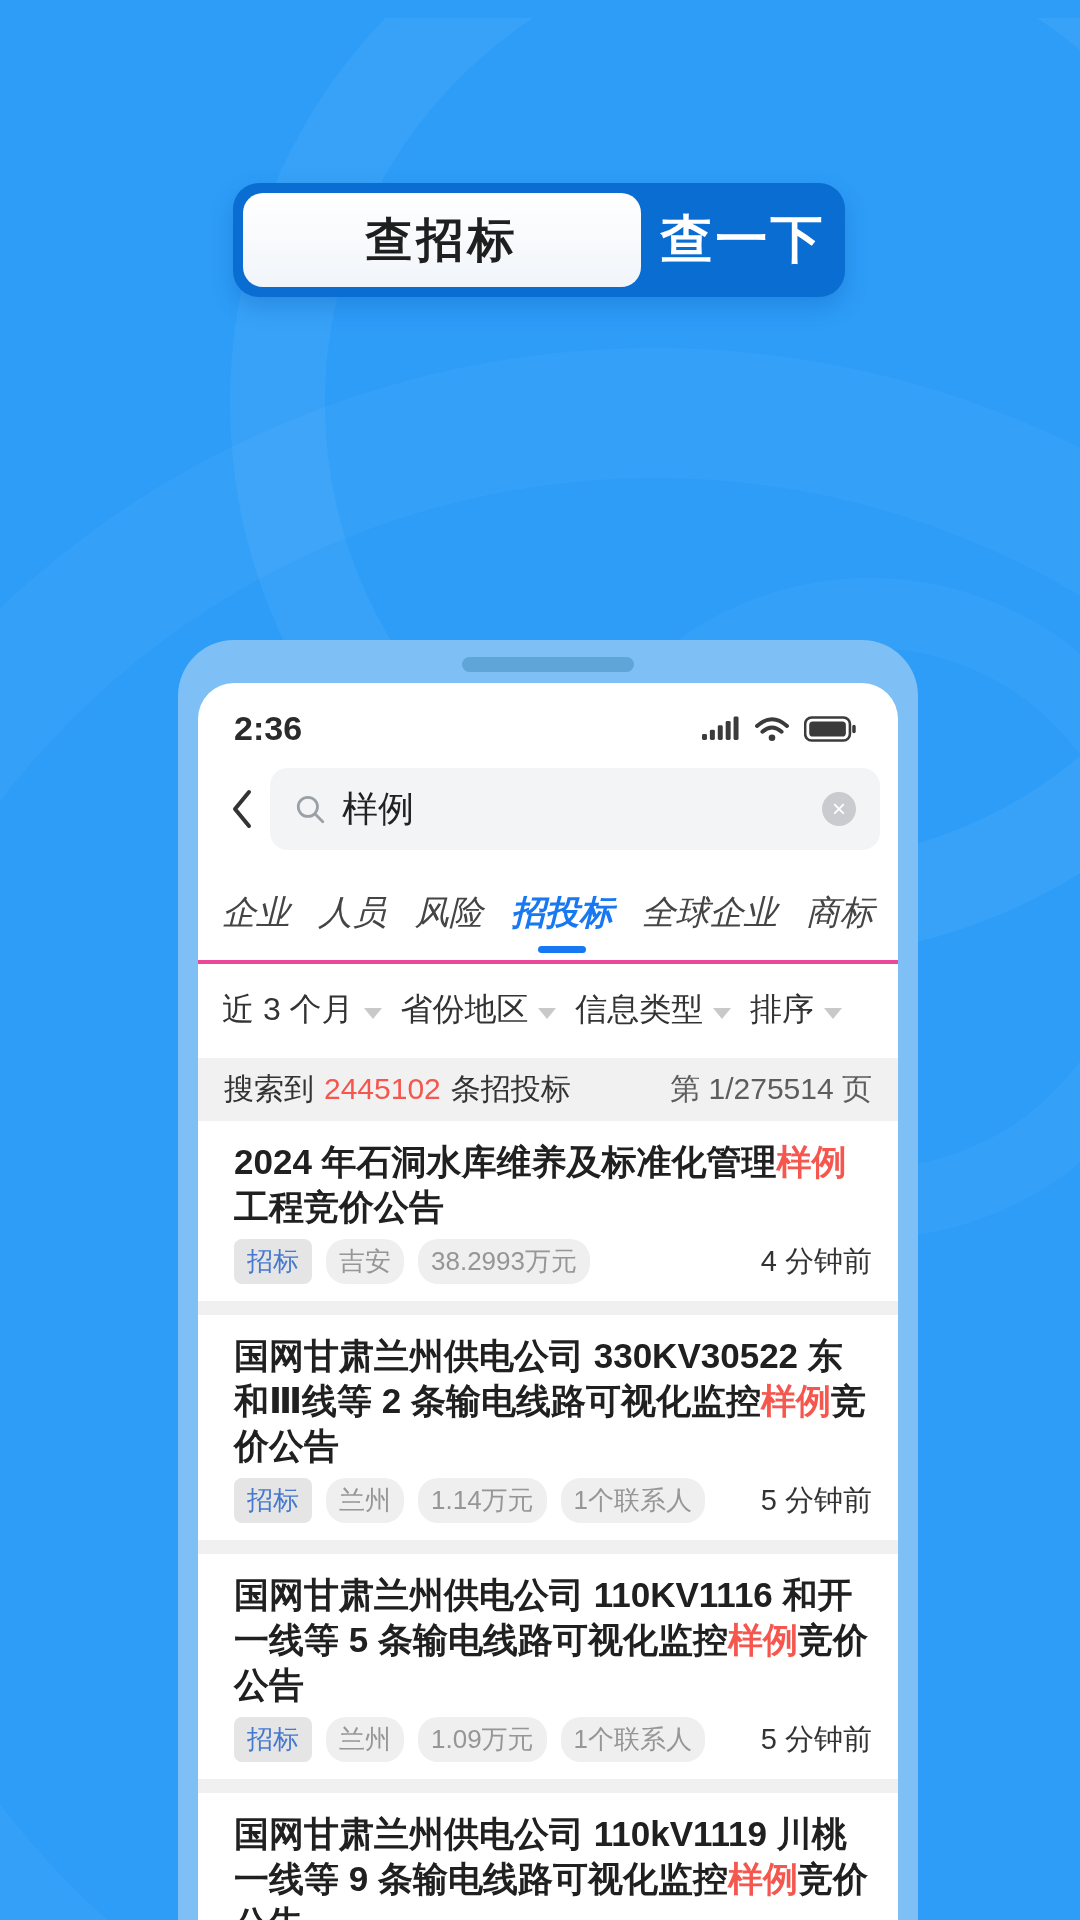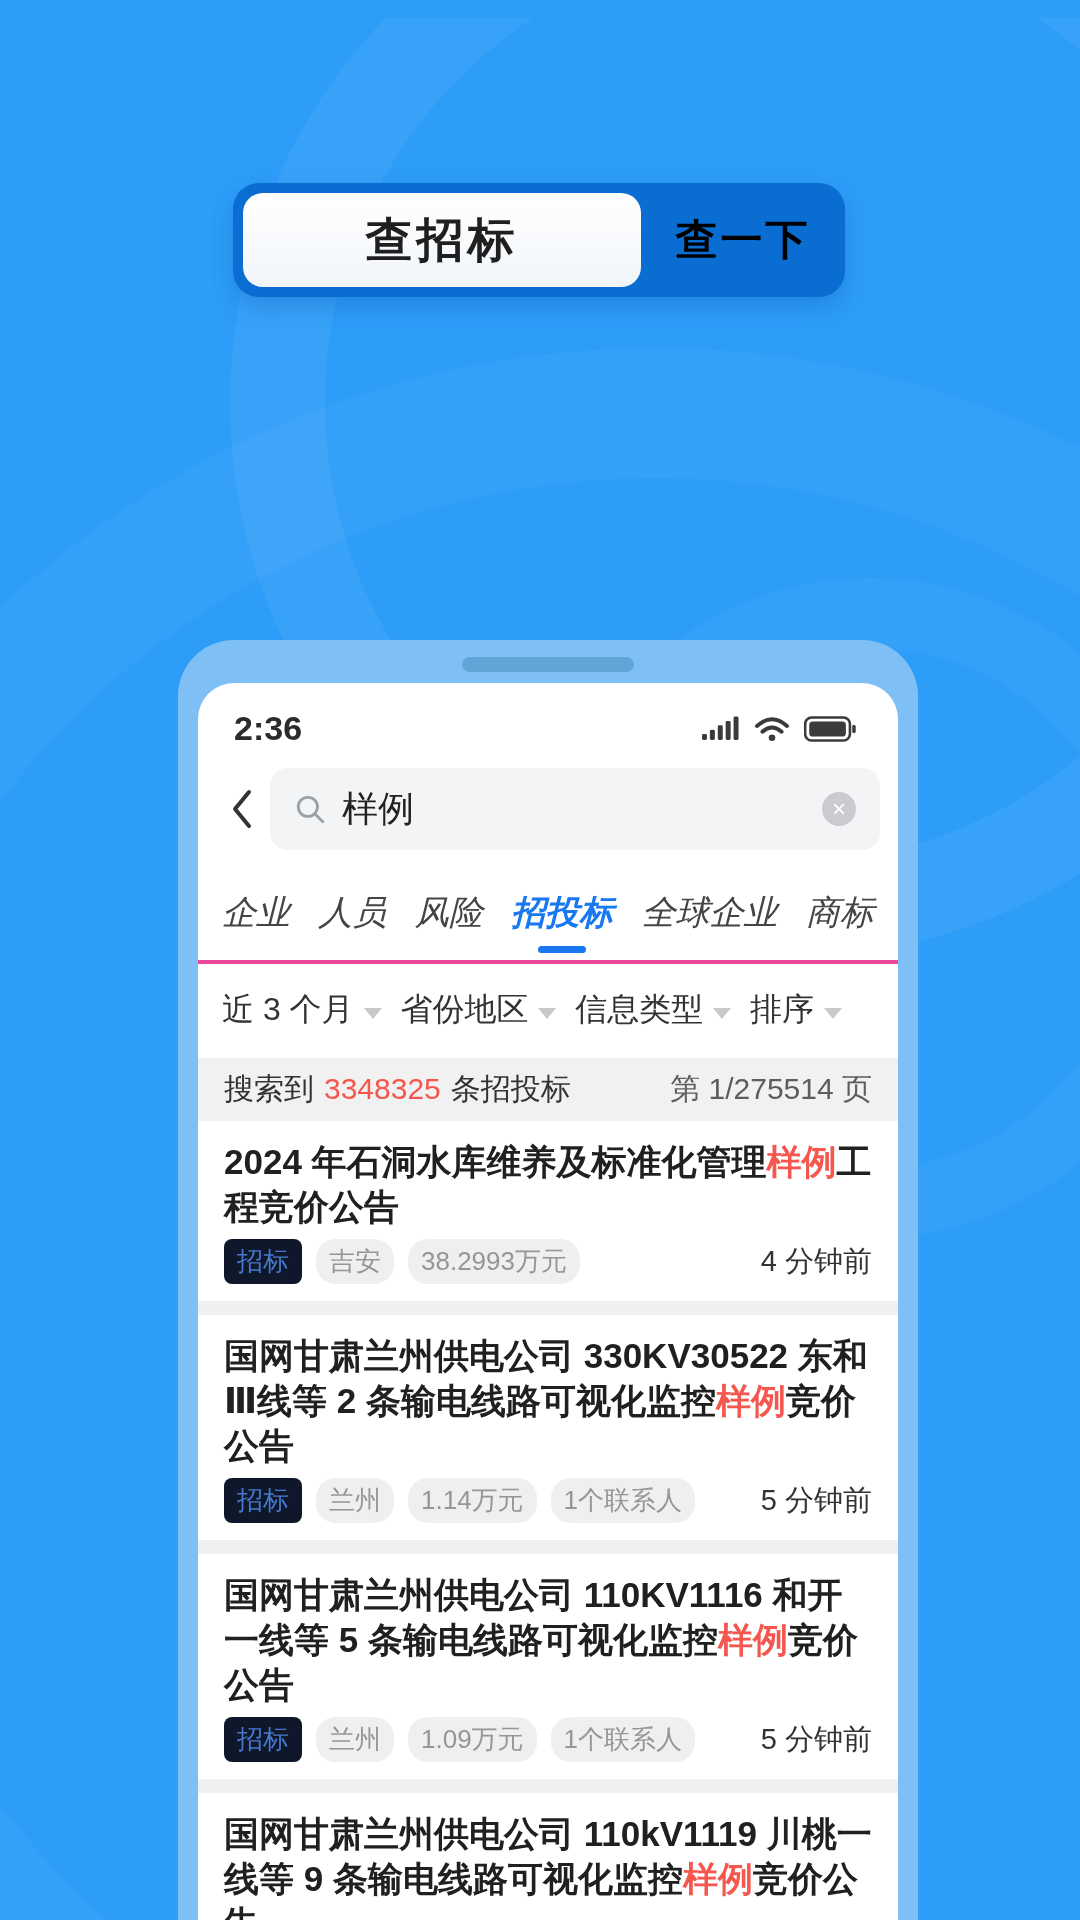--- a/index.html
+++ b/index.html
@@ -24,21 +24,21 @@
     box-shadow:0 10px 22px rgba(0,70,160,0.25);
   }
   .hero-input{
     flex:0 0 398px;height:94px;margin-left:10px;border-radius:20px;
     background:linear-gradient(180deg,#ffffff 0%,#f1f5fa 100%);
     display:flex;align-items:center;justify-content:center;
     font-size:47px;font-weight:bold;color:#1f1f1f;letter-spacing:4px;
   }
   .hero-btn{
     flex:1;height:100%;display:flex;align-items:center;justify-content:center;
-    font-size:42px;font-weight:bold;color:#000000;letter-spacing:3px;cursor:pointer;
+    font-size:52px;font-weight:bold;color:#ffffff;letter-spacing:3px;cursor:pointer;
   }
 
   
   .tagline{
     position:absolute;left:0;right:0;top:368px;text-align:center;
     color:#ffffff;font-size:50px;font-weight:bold;line-height:74px;letter-spacing:3px;
     text-shadow:0 4px 3px rgba(10,90,190,0.35);
   }
 
   
@@ -93,26 +93,26 @@
   .filter{display:flex;align-items:center;font-size:32px;color:#333;cursor:pointer;white-space:nowrap;}
   .caret{width:0;height:0;border-left:9px solid transparent;border-right:9px solid transparent;border-top:11px solid #C9C9C9;margin-left:10px;margin-top:6px;}
 
   
   .summary-bar{display:flex;align-items:center;justify-content:space-between;background:#F1F1F1;padding:11px 26px;font-size:30px;color:#333;}
   .summary-count{color:#F5564E;margin:0 10px;}
   .summary-page{color:#5d5d5d;}
 
   
   .results{flex:1;}
-  .result-item{background:#ffffff;padding:18px 26px 17px 26px;cursor:pointer;}
+  .result-item{background:#ffffff;padding:18px 26px 17px 36px;cursor:pointer;}
   .result-title{font-size:35px;line-height:45px;color:#202020;font-weight:bold;}
   .hl{color:#F5564E;}
   .tag-row{display:flex;align-items:center;margin-top:10px;}
   .tag{font-size:26px;padding:5px 13px;border-radius:8px;margin-right:14px;white-space:nowrap;}
-  .tag.blue{background:#0f172a;color:#4578CE;}
+  .tag.blue{background:#e5e5e5;color:#4578CE;}
   .tag.gray{background:#EFEFEF;color:#969696;border-radius:20px;}
   .time{margin-left:auto;font-size:29px;color:#333;white-space:nowrap;}
   .gap{height:14px;background:#F0F0F0;}
 </style>
 </head>
 <body>
 
 <div class="viewport">
 
   <div class="ring r1"></div>
@@ -193,21 +193,21 @@
             <span class="caret"></span>
           </span>
         <span class="filter">
             <span>排序</span>
             <span class="caret"></span>
           </span>
       </div>
 
       <div class="summary-bar">
         <span>
-          <span>搜索到</span><span class="summary-count">3348325</span><span>条招投标</span>
+          <span>搜索到</span><span class="summary-count">2445102</span><span>条招投标</span>
         </span>
         <span class="summary-page">第 1/275514 页</span>
       </div>
 
       <div class="results">
 
         <div class="result-item">
           <div class="result-title"><span>2024 年石洞水库维养及标准化管理</span><span class="hl">样例</span><span>工程竞价公告</span></div>
           <div class="tag-row">
             <span class="tag blue">招标</span>

